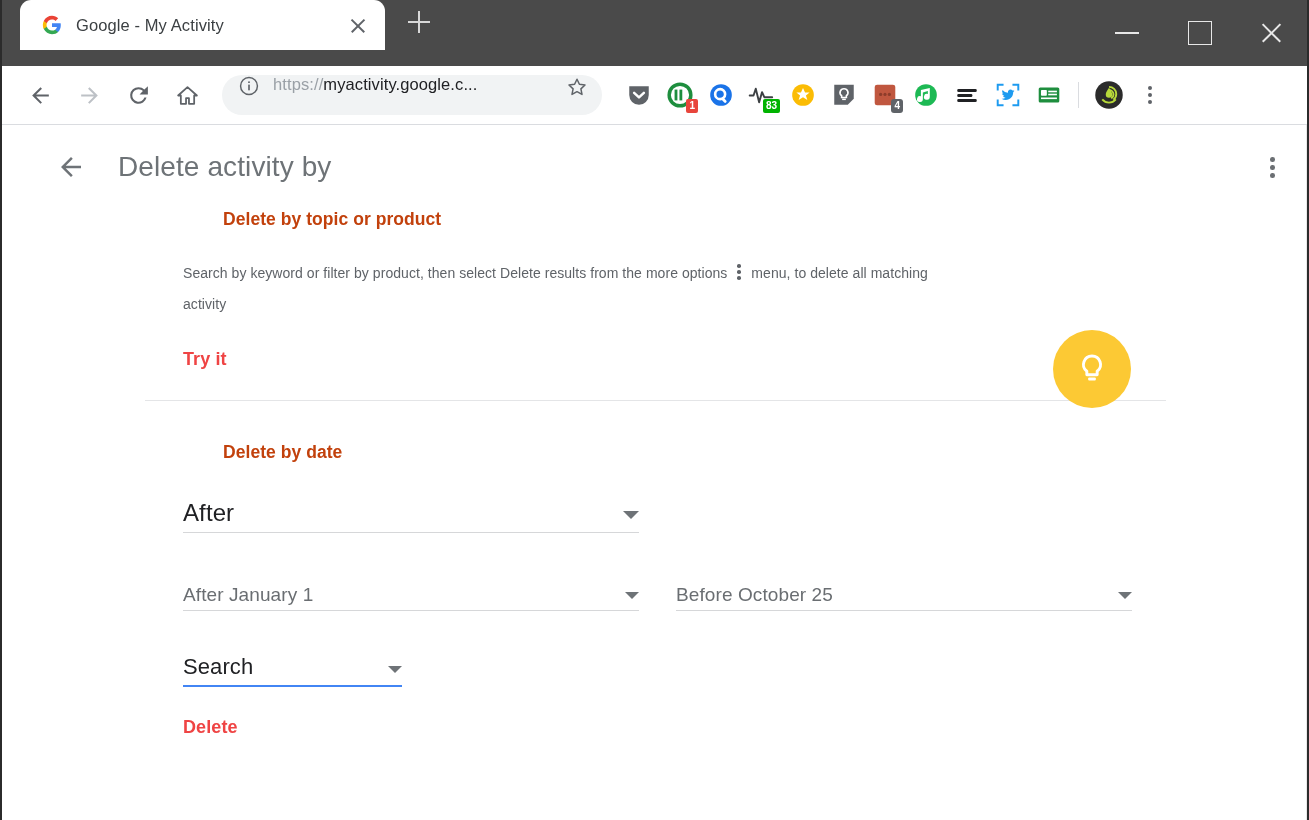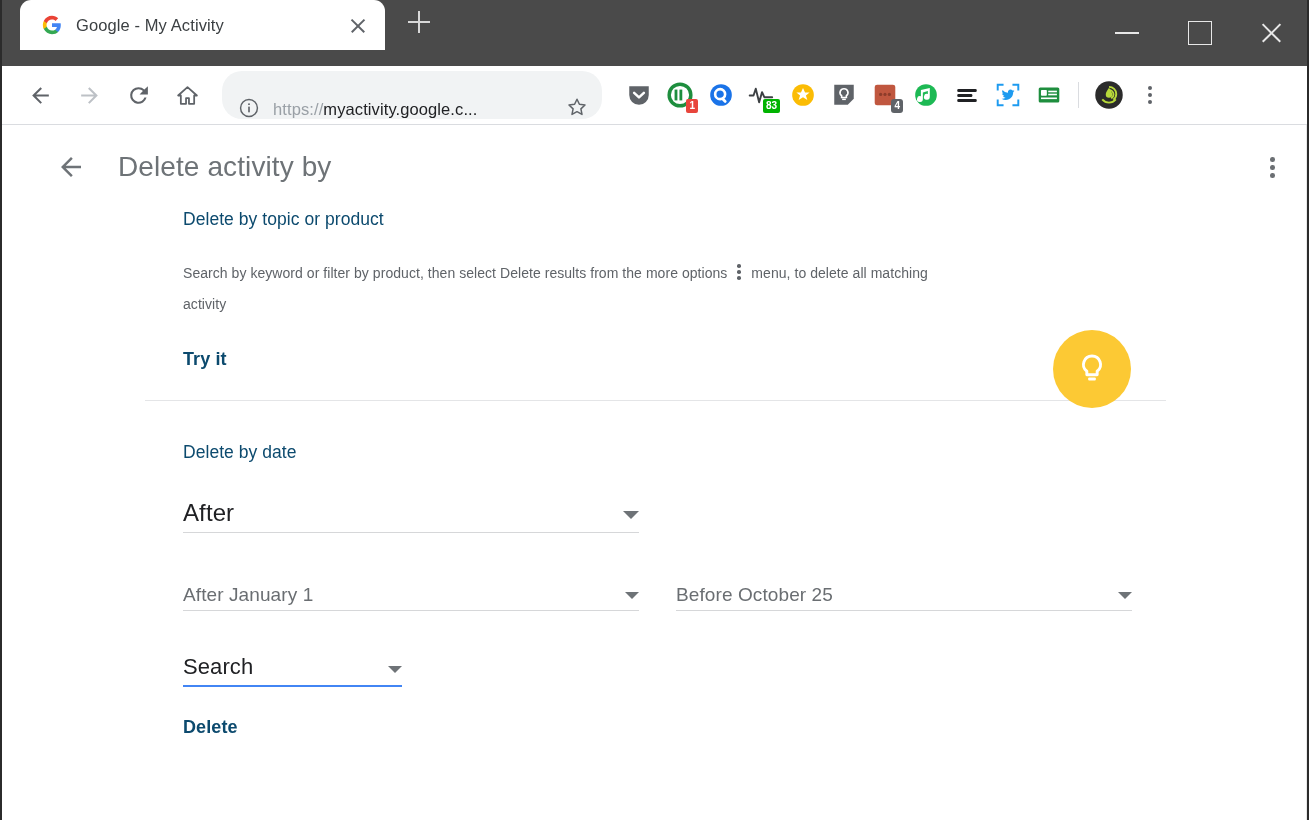--- a/index.html
+++ b/index.html
@@ -131,25 +131,25 @@
     width: 40px; height: 40px;
     flex: 0 0 40px;
     display: flex; align-items: center; justify-content: center;
     cursor: pointer;
     margin-right: 9px;
   }
   .navbtn svg { display: block; }
 
   .omnibox {
     flex: 0 0 380px;
-    height: 48px;
+    height: 40px;
     background: #f1f3f4;
     border-radius: 20px;
     display: flex;
-    align-items: flex-end;
+    align-items: flex-start;
     padding: 0 13px 0 16px;
     margin-left: 6px;
     margin-right: 16px;
     cursor: text;
   }
   .omni-info { flex: 0 0 22px; height: 22px; margin-right: 13px; }
   .omni-text {
     flex: 1;
     font-size: 16.5px;
     color: #202124;
@@ -269,23 +269,24 @@
     border-radius: 50%;
     background: #fcc934;
     display: flex;
     align-items: center;
     justify-content: center;
     cursor: pointer;
   }
 
   .sec-title {
     font-size: 17.5px;
-    font-weight: normal;
-    color: #0c4a6e;
+    font-weight: bold;
+    color: #c2410c;
     letter-spacing: 0.05px;
+    margin-left: 40px;
   }
   .sec-body {
     font-size: 14px;
     color: #5f6368;
     line-height: 31px;
     max-width: 790px;
     margin-top: 28px;
     letter-spacing: 0.05px;
   }
   .inline-kebab {
@@ -302,21 +303,21 @@
     border-radius: 50%;
     background: #5f6368;
   }
   .inline-kebab i:nth-child(1) { top: 1px; }
   .inline-kebab i:nth-child(2) { top: 7px; }
   .inline-kebab i:nth-child(3) { top: 13px; }
 
   .link {
     display: inline-block;
     font-size: 18px;
-    color: #0c4a6e;
+    color: #ef4444;
     font-weight: bold;
     cursor: pointer;
     letter-spacing: 0.1px;
   }
 
   .divider {
     height: 1px;
     background: #e4e5e7;
     width: 1021px;
     margin: 30px 0 0 -38px;

